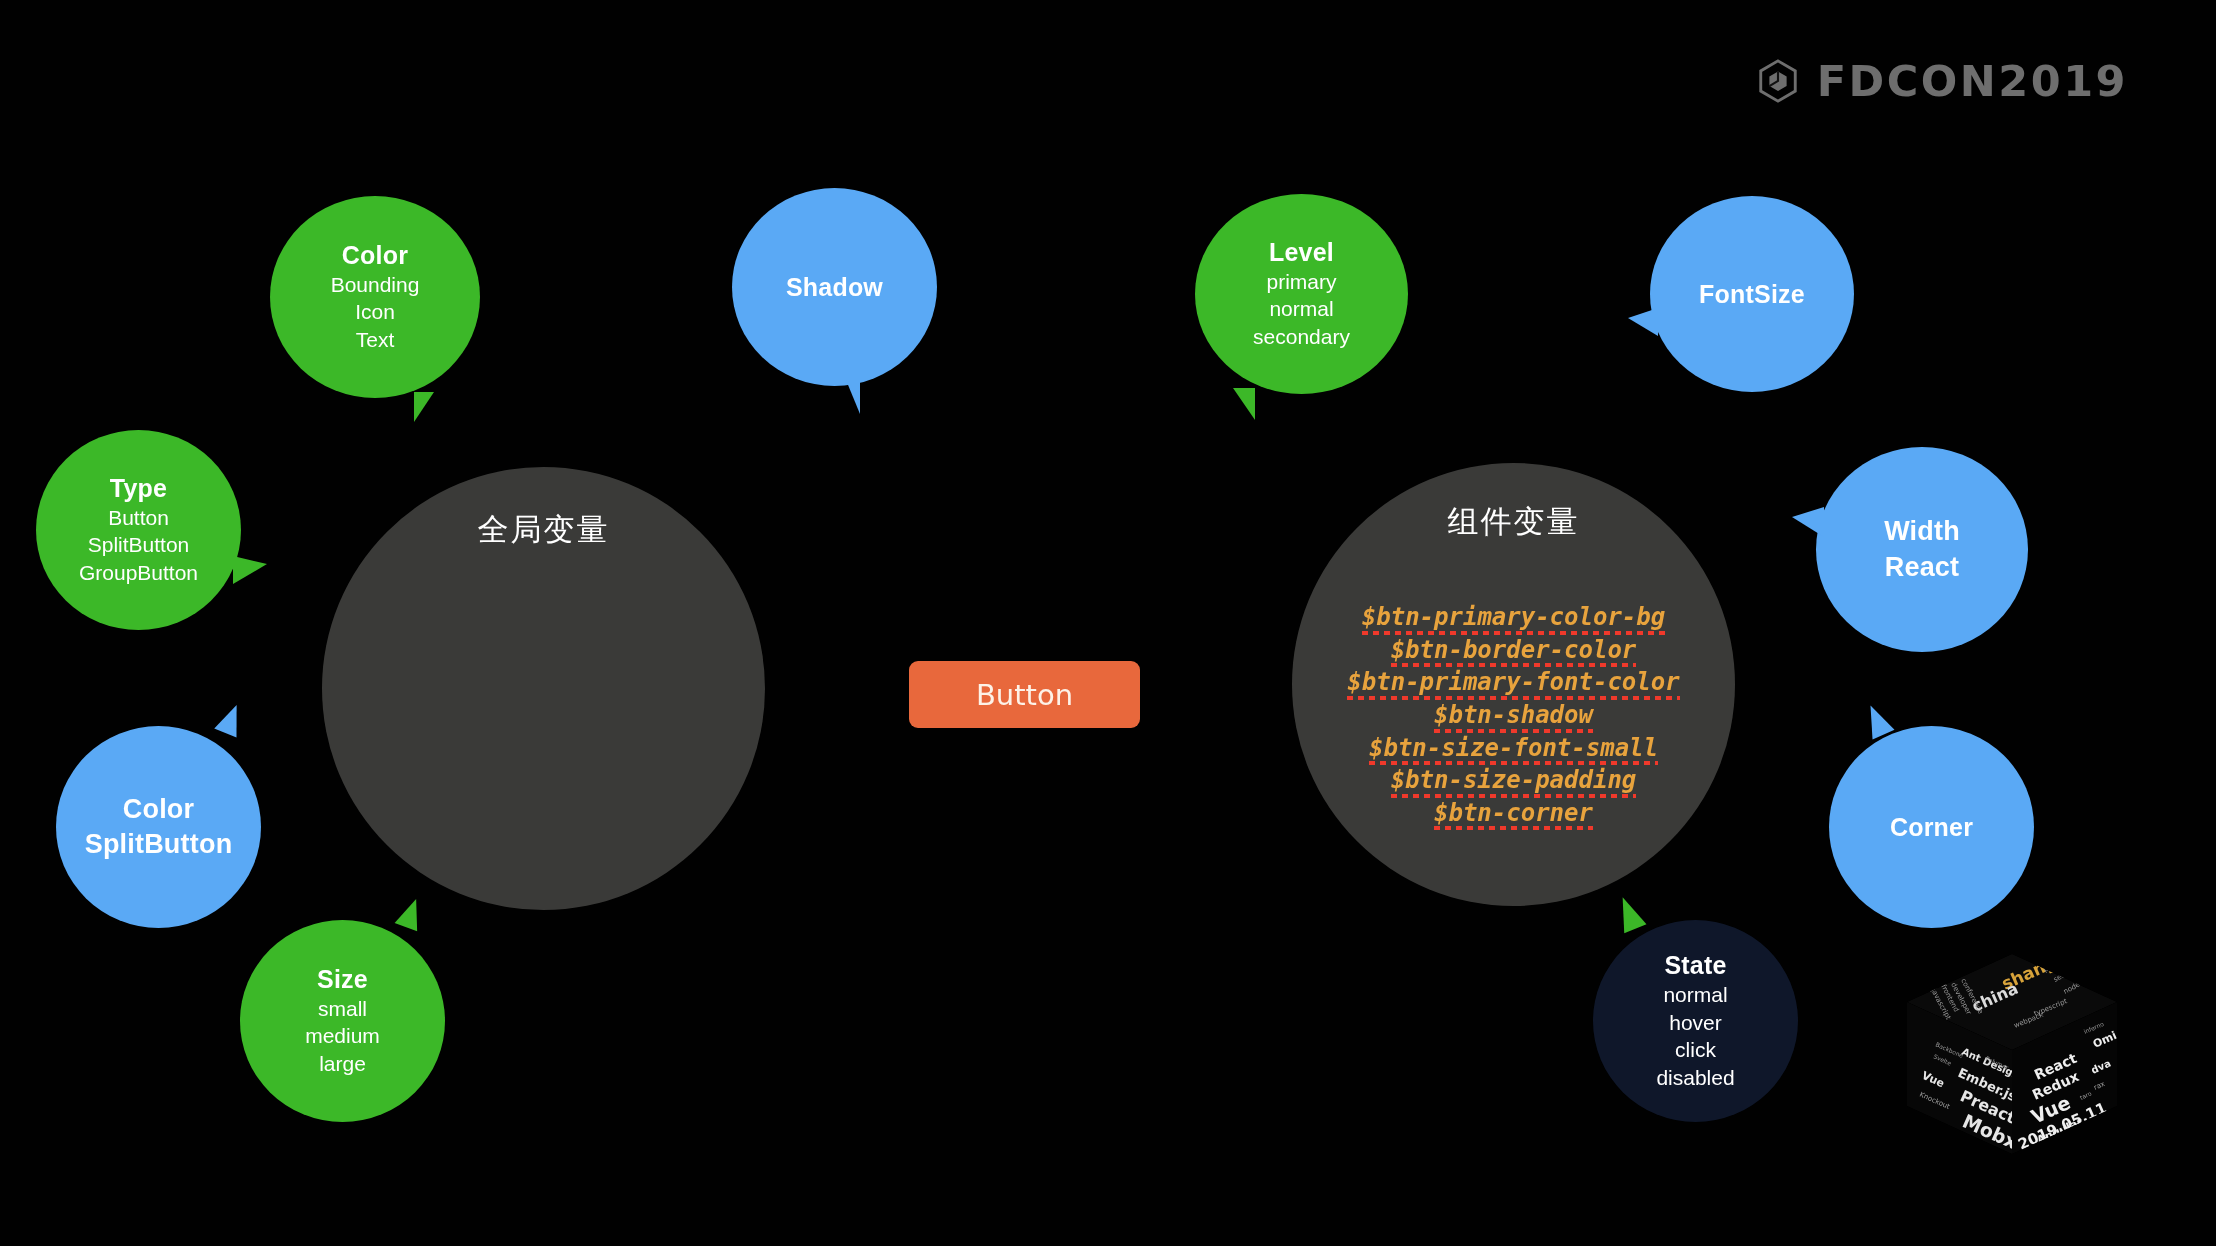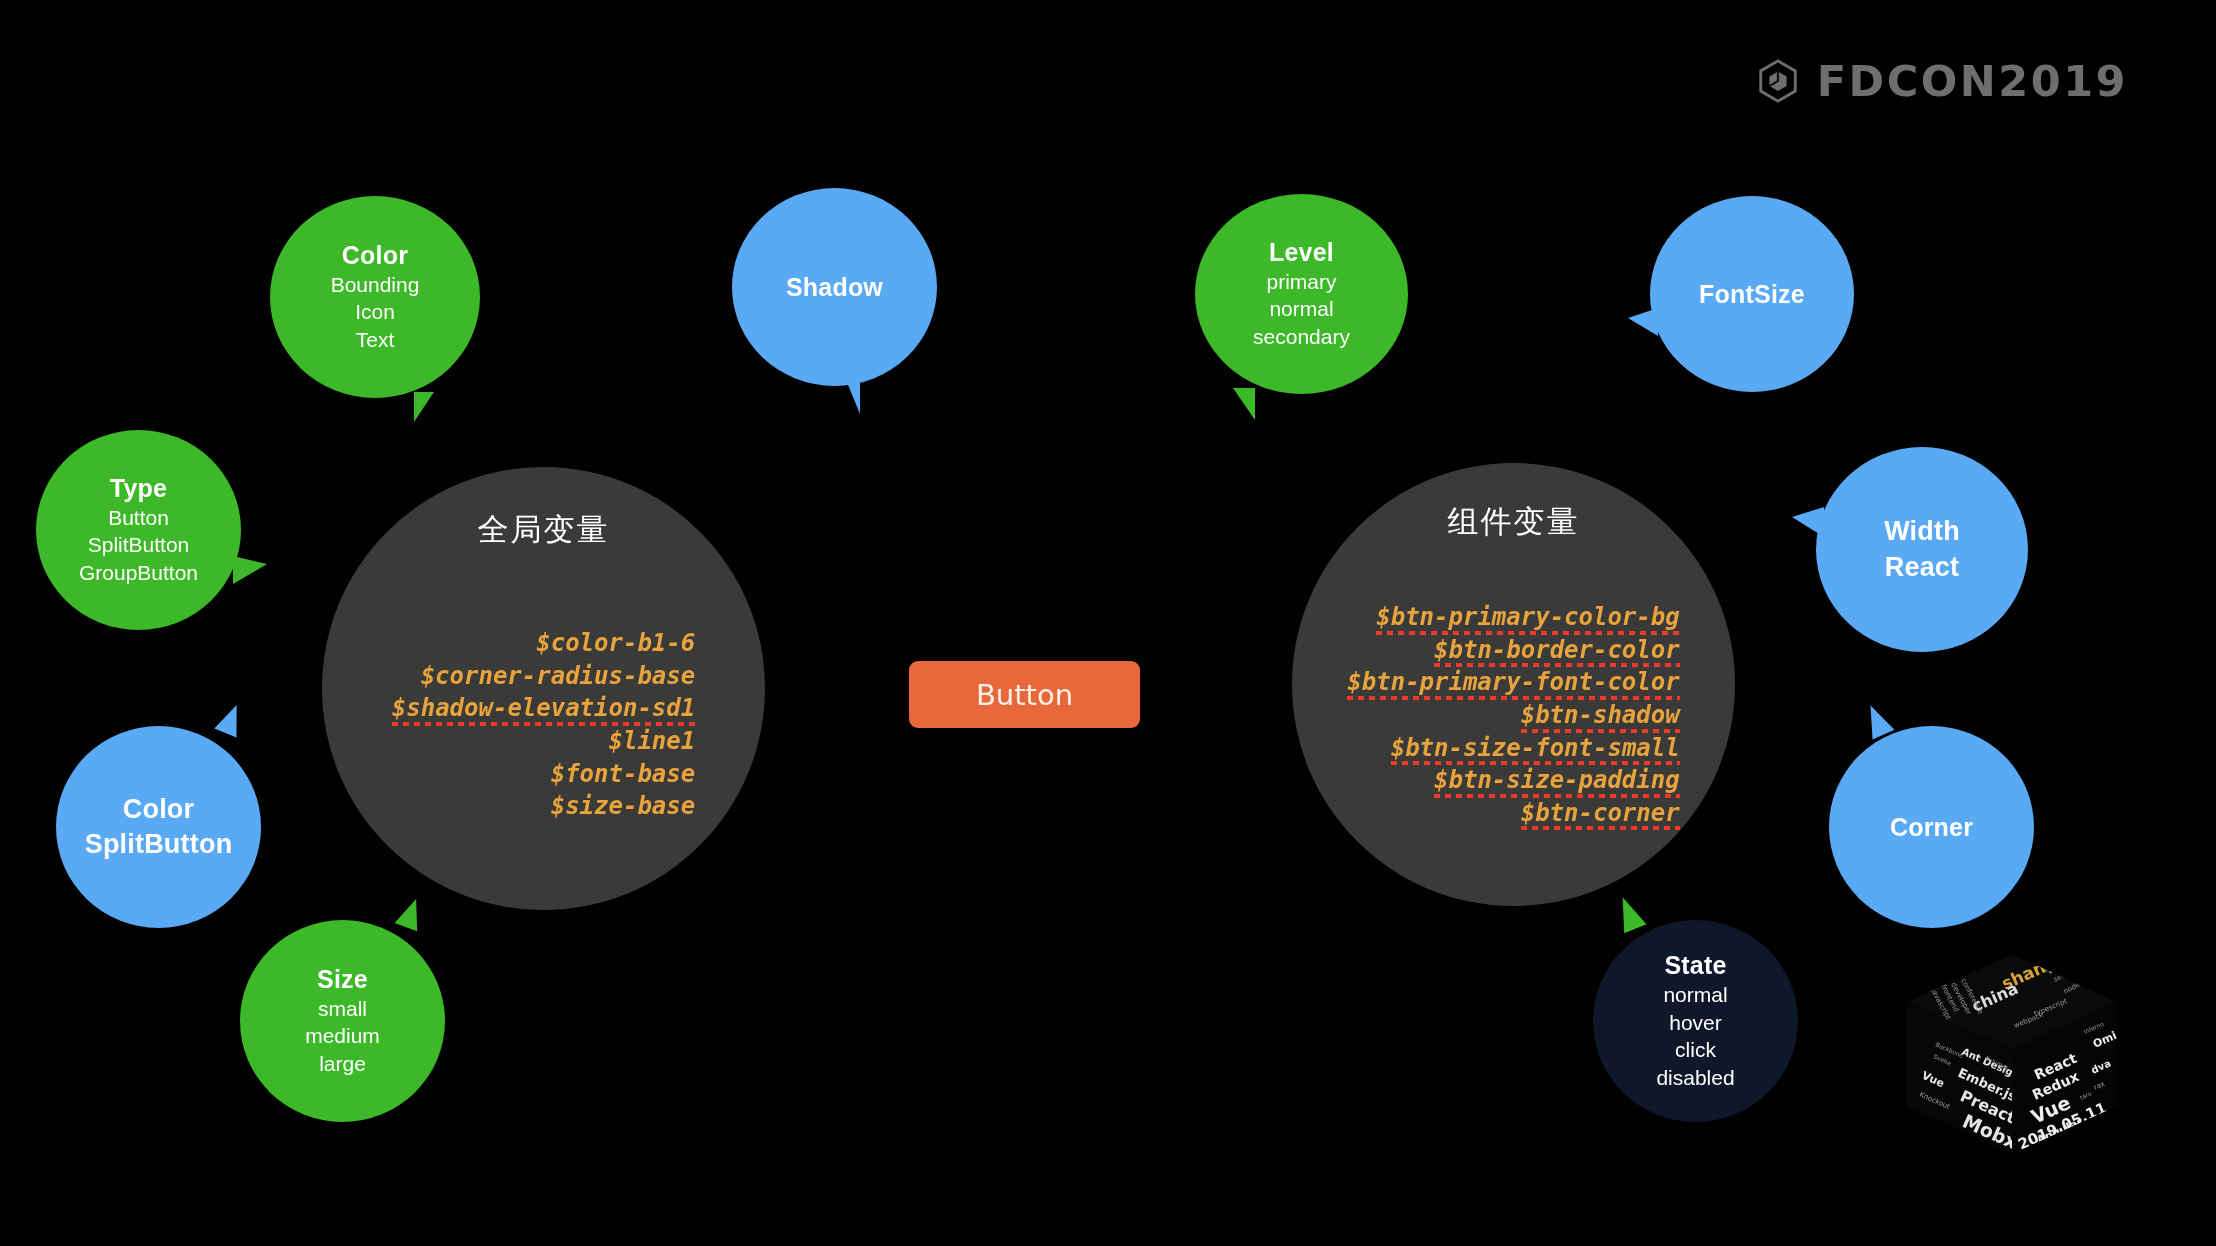--- a/index.html
+++ b/index.html
@@ -52,21 +52,21 @@
     display:flex; flex-direction:column;
     align-items:center;
     gap:36px;
   }
   .concept-title {
     color:#fff; font-size:31px; font-weight:normal;
     font-family:"DejaVu Sans", sans-serif;
     letter-spacing:2px;
   }
   .var-list {
-    display:flex; flex-direction:column; align-items:flex-end;
+    display:flex; flex-direction:column; align-items:center;
     font-family:"DejaVu Sans Mono", monospace;
     font-style:italic; font-weight:bold;
     color:#e8a33d; font-size:24px; line-height:1.36;
   }
   .var-list .v { position:relative; white-space:nowrap; }
   .var-list .v.dotted::after {
     content:""; position:absolute;
     left:0; right:0; bottom:-1px; height:4px;
     background-image:
       repeating-linear-gradient(to right,#f0392b 0 6px, transparent 6px 11px);
@@ -161,28 +161,20 @@
   <span class="bubble-title">State</span>
   <span class="bubble-sub">normal</span>
   <span class="bubble-sub">hover</span>
   <span class="bubble-sub">click</span>
   <span class="bubble-sub">disabled</span>
   <span class="tail" style="left:24px; top:-24px; border-left:12px solid transparent; border-right:12px solid transparent; border-bottom:34px solid #3cb828; transform:rotate(-22deg);"></span>
 </div>
 
 <div class="concept" style="left:322px; top:467px; width:443px; height:443px; padding-top:42px;">
   <div class="concept-title">全局变量</div>
-  <div class="var-list" style="margin-top:40px;">
-    <span class="v">$color-b1-6</span>
-    <span class="v">$corner-radius-base</span>
-    <span class="v dotted">$shadow-elevation-sd1</span>
-    <span class="v">$line1</span>
-    <span class="v">$font-base</span>
-    <span class="v">$size-base</span>
-  </div>
 </div>
 
 <div class="concept" style="left:1292px; top:463px; width:443px; height:443px; padding-top:38px;">
   <div class="concept-title">组件变量</div>
   <div class="var-list" style="margin-top:22px;">
     <span class="v dotted">$btn-primary-color-bg</span>
     <span class="v dotted">$btn-border-color</span>
     <span class="v dotted">$btn-primary-font-color</span>
     <span class="v dotted">$btn-shadow</span>
     <span class="v dotted">$btn-size-font-small</span>

